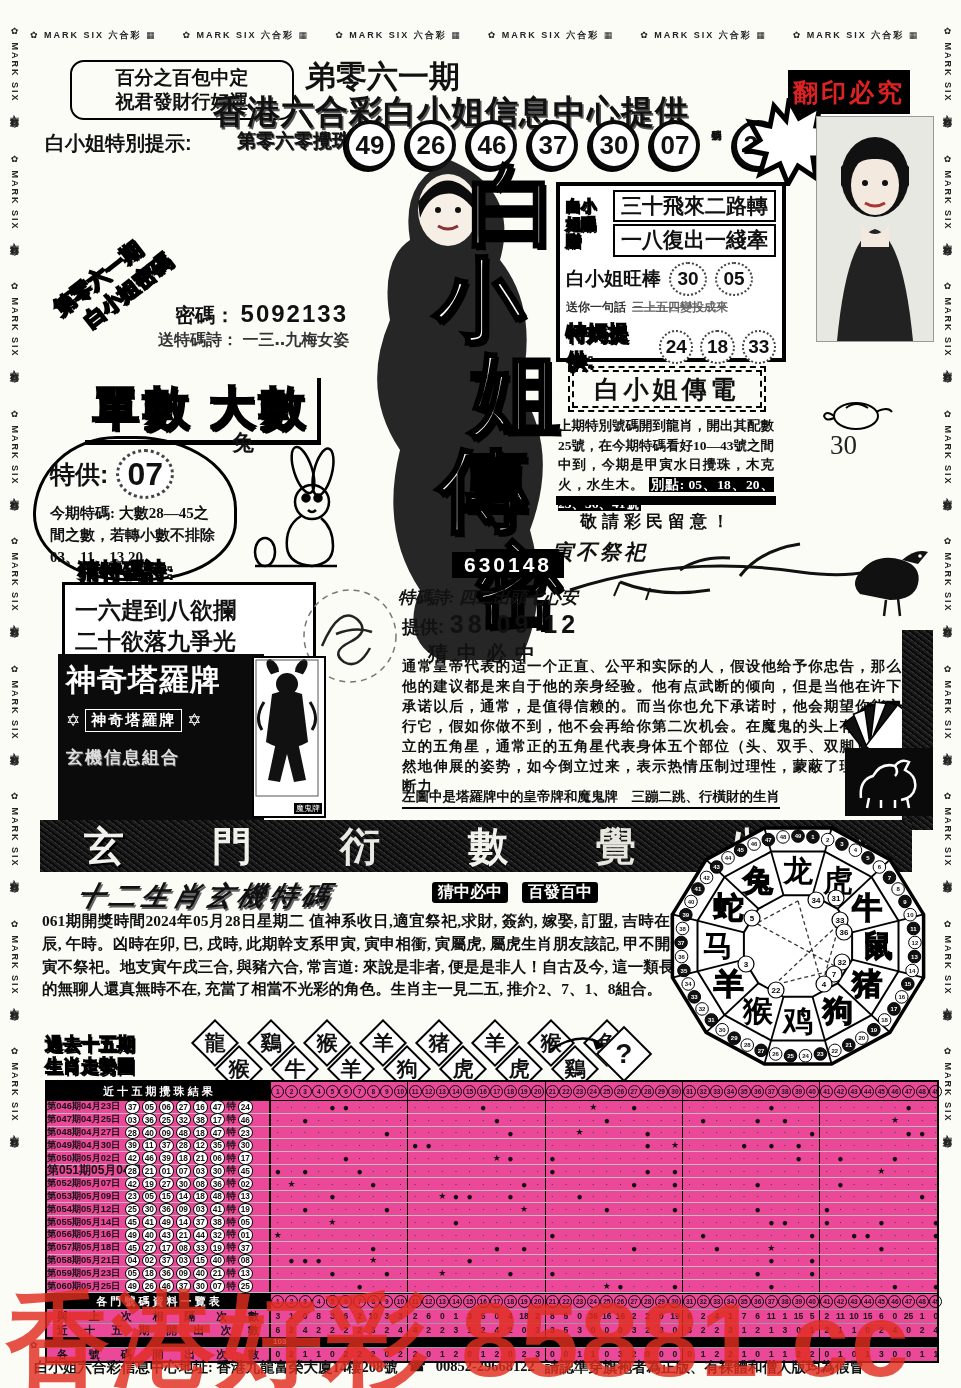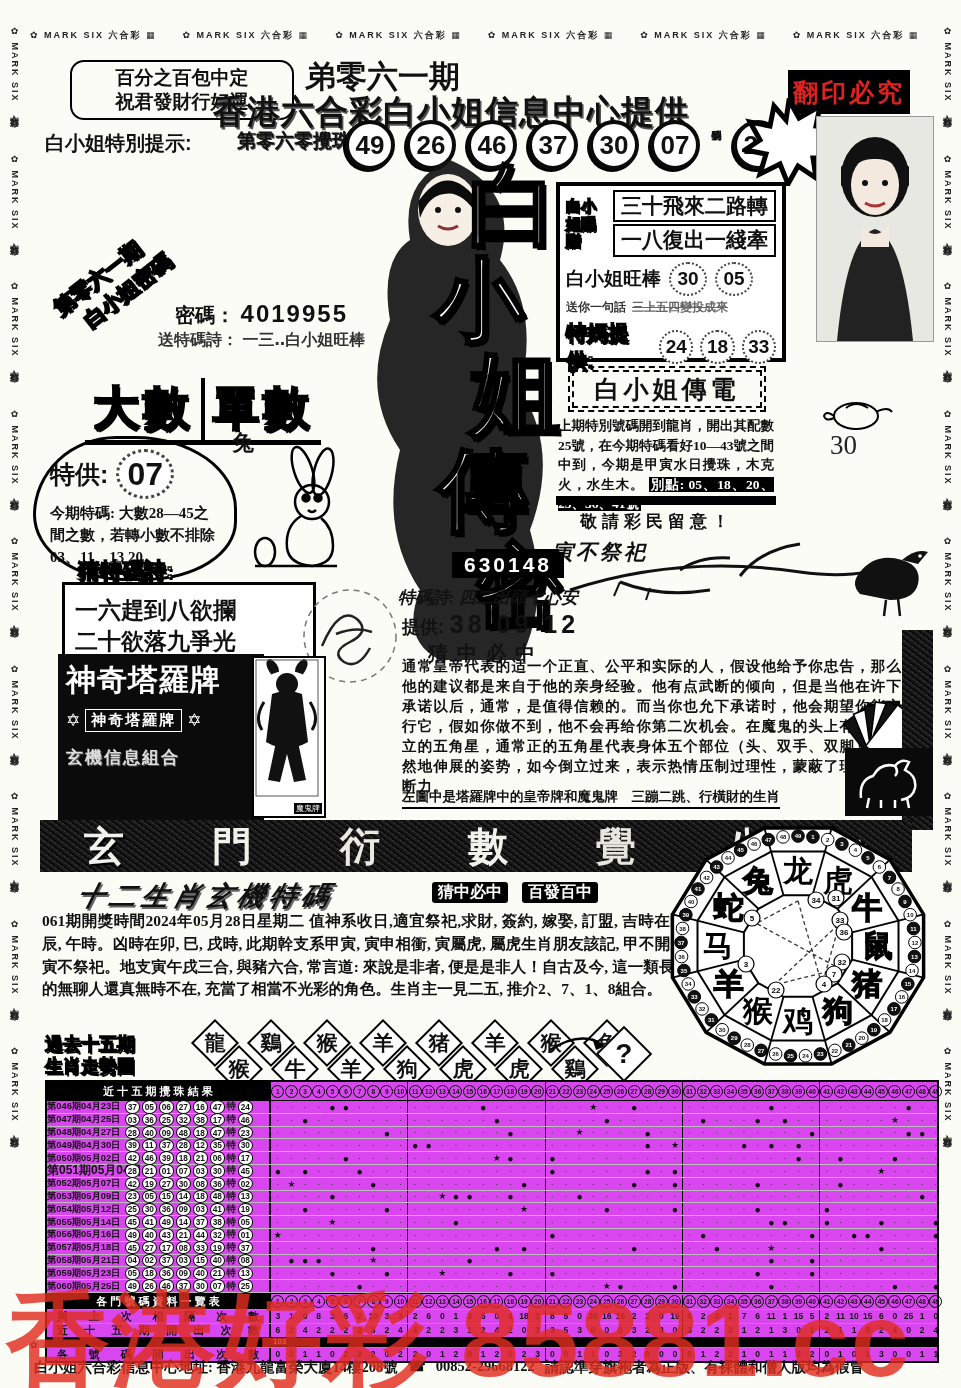--- a/index.html
+++ b/index.html
@@ -149,30 +149,30 @@
   </div>
 
 
   <div class="abs outline b" style="left:48px;top:300px;font-size:21px;transform:rotate(-38deg);transform-origin:left top;white-space:nowrap;">
     <div>第零六一期</div>
     <div style="margin-left:16px;">白小姐密碼</div>
   </div>
 
   <div class="abs b" style="left:175px;top:300px;font-size:20px;">
     <span>密碼：</span>
-    <span style="font-size:24px;letter-spacing:2px;">4019955</span>
+    <span style="font-size:24px;letter-spacing:2px;">5092133</span>
   </div>
   <div class="abs b" style="left:158px;top:330px;font-size:16px;color:#333;">
     <span>送特碼詩：</span>
-    <span>一三‥白小姐旺棒</span>
+    <span>一三‥九梅女姿</span>
   </div>
 
   <div class="abs" style="left:85px;top:378px;display:flex;border-bottom:5px solid #000;">
+    <div class="bignum-head" style="padding:0 8px;">單數</div>
     <div class="bignum-head" style="padding:0 8px;border-right:4px solid #000;">大數</div>
-    <div class="bignum-head" style="padding:0 8px;">單數</div>
   </div>
 
   <div class="abs cloud" style="left:33px;top:436px;width:170px;">
     <div style="display:flex;align-items:center;gap:8px;">
       <span class="b" style="font-size:25px;">特供:</span>
       <span class="dotcirc b" style="width:52px;height:44px;font-size:32px;border-width:3px;">07</span>
     </div>
     <div class="b serif" style="font-size:15px;line-height:1.45;margin-top:4px;">今期特碼: 大數28—45之間之數，若轉小數不排除03、11、13 20</div>
   </div>
 
@@ -562,21 +562,21 @@
       </div>
     </div>
   <svg class="abs" style="left:548px;top:1030px;" width="60" height="26">
     <path d="M2,20 Q30,2 50,12" fill="none" stroke="#000" stroke-width="2.5"></path>
     <polygon points="58,16 44,8 48,20" fill="#000"></polygon>
   </svg>
   <div class="abs diamond" style="left:604px;top:1034px;width:36px;height:36px;">
     <span style="font-size:28px;">?</span>
   </div>
 
-  <div class="abs" style="left:45px;top:1080px;width:890px;border:2px solid #000;background:#d946ef;" id="hist-table">
+  <div class="abs" style="left:45px;top:1080px;width:890px;border:2px solid #000;background:#ec4899;" id="hist-table">
       <div style="display: flex; border-bottom: 1.5px solid rgb(0, 0, 0);">
         <div style="width: 222px; flex: 0 0 auto; border-right: 2px solid rgb(0, 0, 0); background: rgb(0, 0, 0); color: rgb(255, 255, 255);">
           <div style="font-size: 11px; font-weight: bold; text-align: center; line-height: 18px;">近 十 五 期 攪 珠 結 果</div>
         </div>
         <div style="flex: 1 1 0%; display: flex; height: 18px; align-items: center;">
           <div class="mx-cell" style="height: 18px;">
             <span class="circ">1</span>
           </div>
           <div class="mx-cell" style="height: 18px;">
             <span class="circ">2</span>

